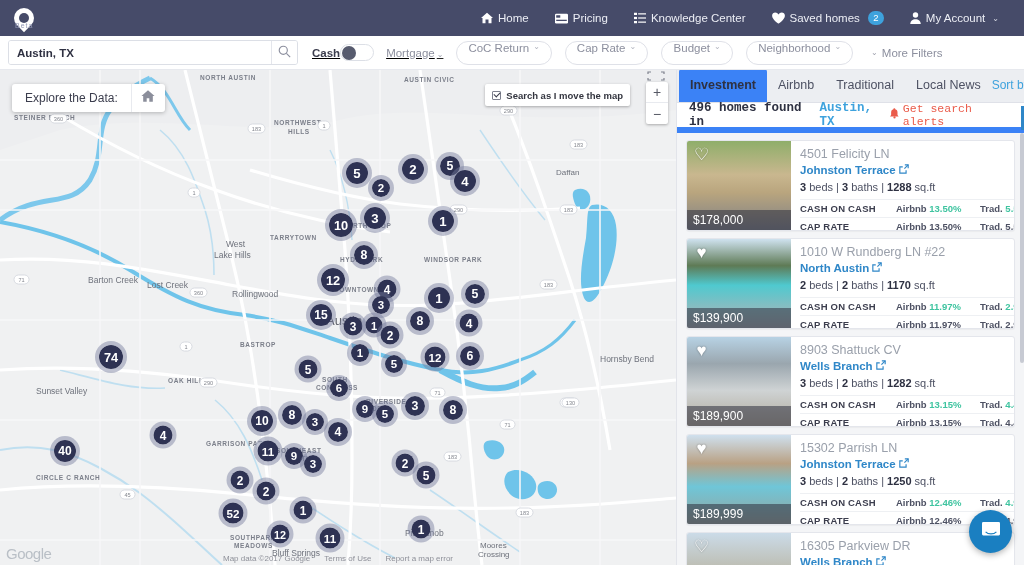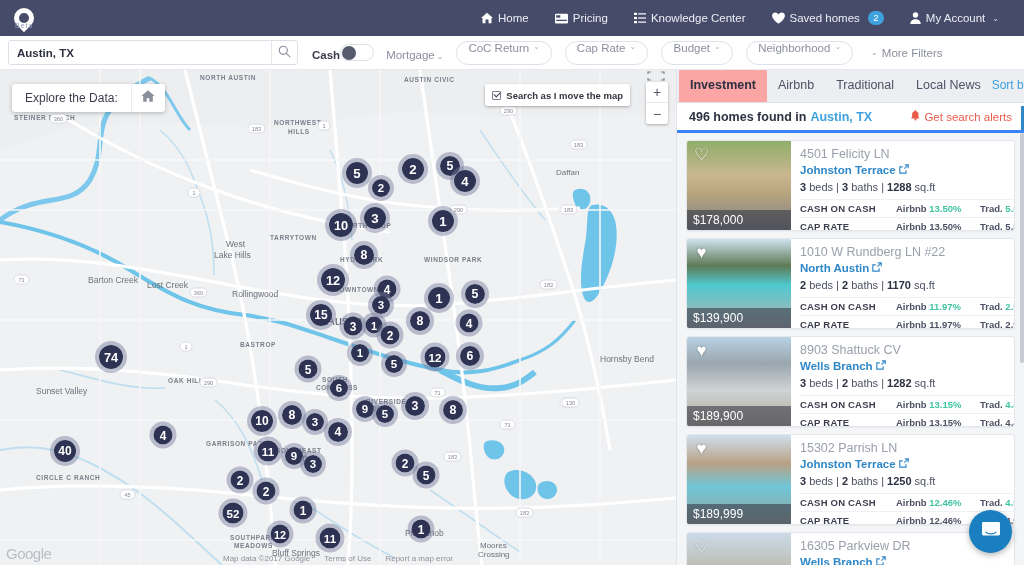--- a/index.html
+++ b/index.html
@@ -71,21 +71,21 @@
   .search-input {
     flex: 1; border: none; outline: none; height: 23px;
     padding: 0 8px; font-size: 11.5px; color: #2f3142;
     font-family: "Liberation Sans", sans-serif; font-weight: bold;
   }
   .search-btn {
     width: 26px; height: 25px; border-left: 1px solid #e4e6ec;
     display: flex; align-items: center; justify-content: center;
     background: #fff; cursor: pointer;
   }
-  .cash-group { display: flex; align-items: flex-end; margin-left: 14px; gap: 0; }
+  .cash-group { display: flex; align-items: center; margin-left: 14px; gap: 0; text-decoration: underline; }
   .cash-label { font-size: 11.5px; color: #3b3d4d; font-weight: bold; }
   .toggle {
     width: 34px; height: 17px; border-radius: 9px;
     border: 1px solid #dcdfe6; background: #fff; position: relative; cursor: pointer;
   }
   .toggle .knob {
     position: absolute; left: 1px; top: 1px; width: 14px; height: 14px;
     border-radius: 50%; background: #575b6e;
   }
   .mortgage-label { font-size: 11.5px; color: #8c8f9e; margin-left: 12px; cursor: pointer; }
@@ -175,28 +175,28 @@
     display: flex; flex-direction: column;
   }
   .tabs {
     height: 33px; display: flex; align-items: flex-end;
     background: #eceef2; border-bottom: 1px solid #dfe1e8; padding-left: 2px;
   }
   .tab {
     padding: 0 11px; height: 33px; line-height: 33px;
     font-size: 12.5px; color: #4d5163; cursor: pointer; white-space: nowrap;
   }
-  .tab.active { background: #fca5a5; color: #2e3142; font-weight: bold; border-radius: 3px 3px 0 0;}
+  .tab.active { background: #3b82f6; color: #2e3142; font-weight: bold; border-radius: 3px 3px 0 0;}
   .sortby {
     margin-left: auto; padding-right: 12px; height: 33px; line-height: 33px;
     font-size: 12px; color: #3ea2dd; cursor: pointer; white-space: nowrap;
   }
   .resultsbar {
     height: 30px; background: #fff; display: flex; align-items: center;
-    padding: 0 12px; border-bottom: 3px solid #3b82f6;
+    padding: 0 12px; border-bottom: 6px solid #3b82f6; font-family: Liberation Mono, monospace;
   }
   .results-text { font-size: 12.5px; color: #2e3142; font-weight: bold; }
   .results-city { color: #3ea2dd; margin-left: 4px; }
   .alerts {
     margin-left: auto; font-size: 11.5px; color: #ea5b4a;
     display: flex; align-items: center; gap: 4px; cursor: pointer;
   }
   .cards { flex: 1; overflow: hidden; padding: 7px 9px 0 9px; position: relative; }
   .card {
     background: #fff; border: 1px solid #e4e6ec; border-radius: 3px;

